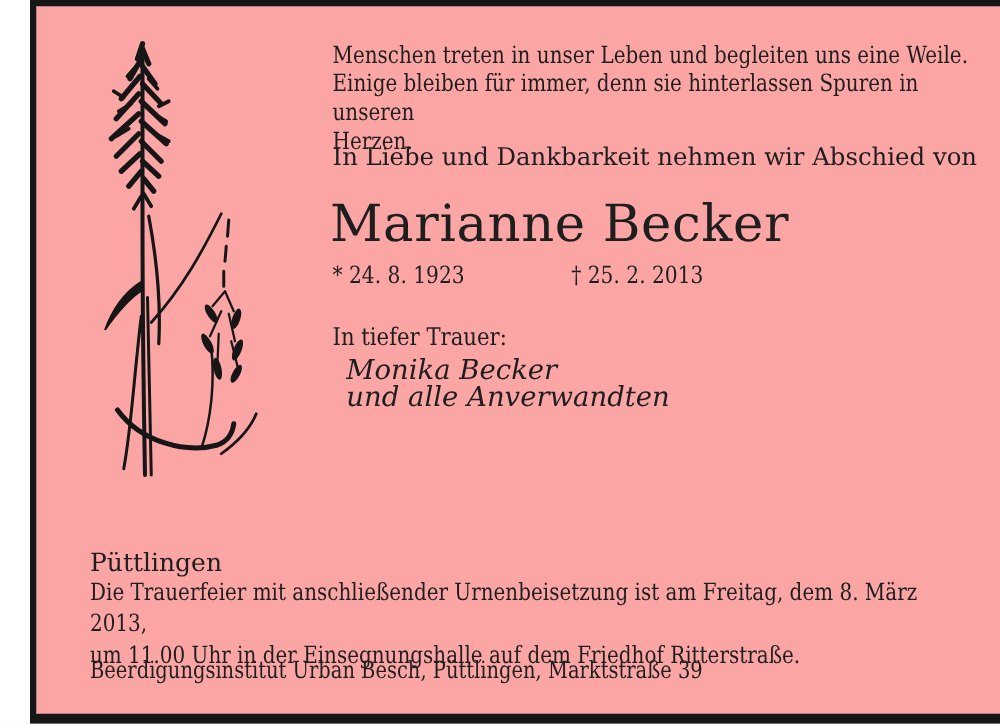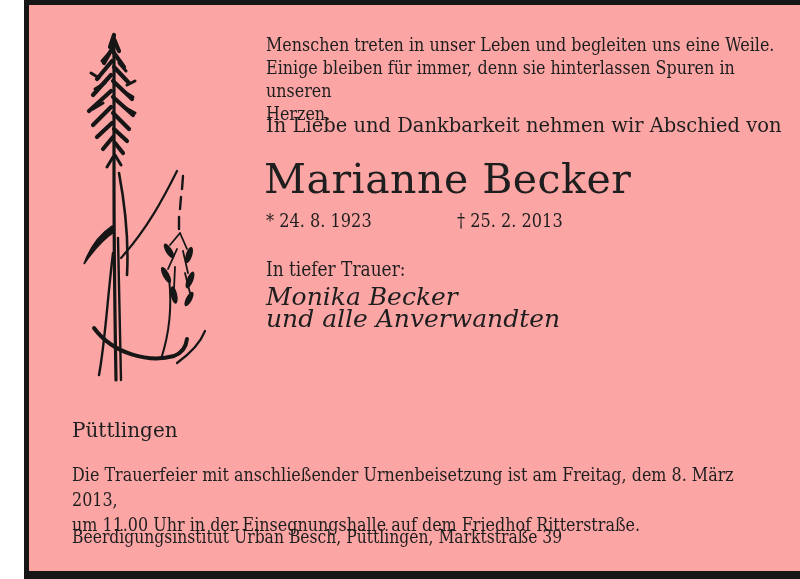--- a/index.html
+++ b/index.html
@@ -74,31 +74,31 @@
     position: absolute;
     left: 237px; top: 253px;
     font-size: 19.5px;
     line-height: 24px;
     transform: scaleX(0.87);
     transform-origin: left top;
     white-space: nowrap;
   }
   .mourners {
     position: absolute;
-    left: 237px; top: 281px;
+    left: 248px; top: 281px;
     width: 420px;
-    font-size: 25px;
+    font-size: 22px;
     font-style: italic;
     line-height: 22px;
   }
   .mourner { white-space: nowrap; }
 
   .place {
     position: absolute;
-    left: 43px; top: 413px;
+    left: 43px; top: 433px;
     font-size: 20px;
     line-height: 24px;
   }
   .funeral {
     position: absolute;
     left: 43px; top: 457px;
     width: 840px;
     font-size: 19px;
     line-height: 25px;
     white-space: pre-line;

